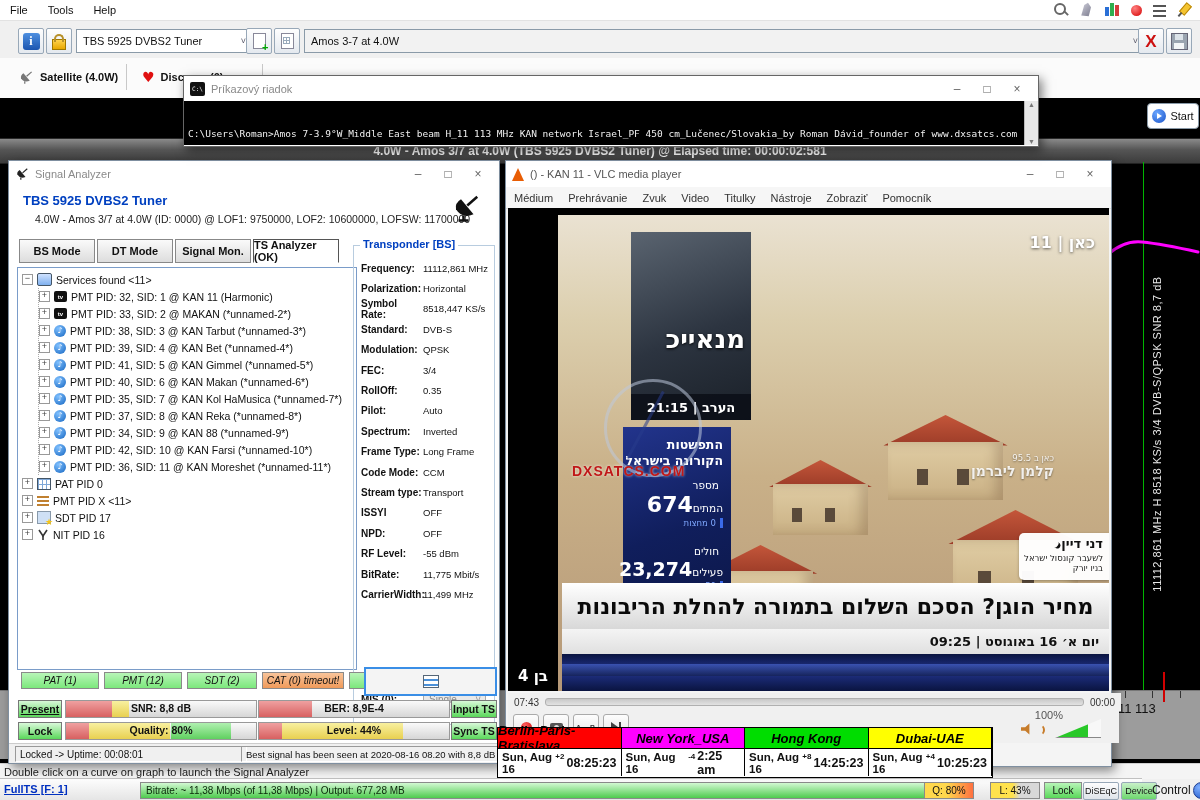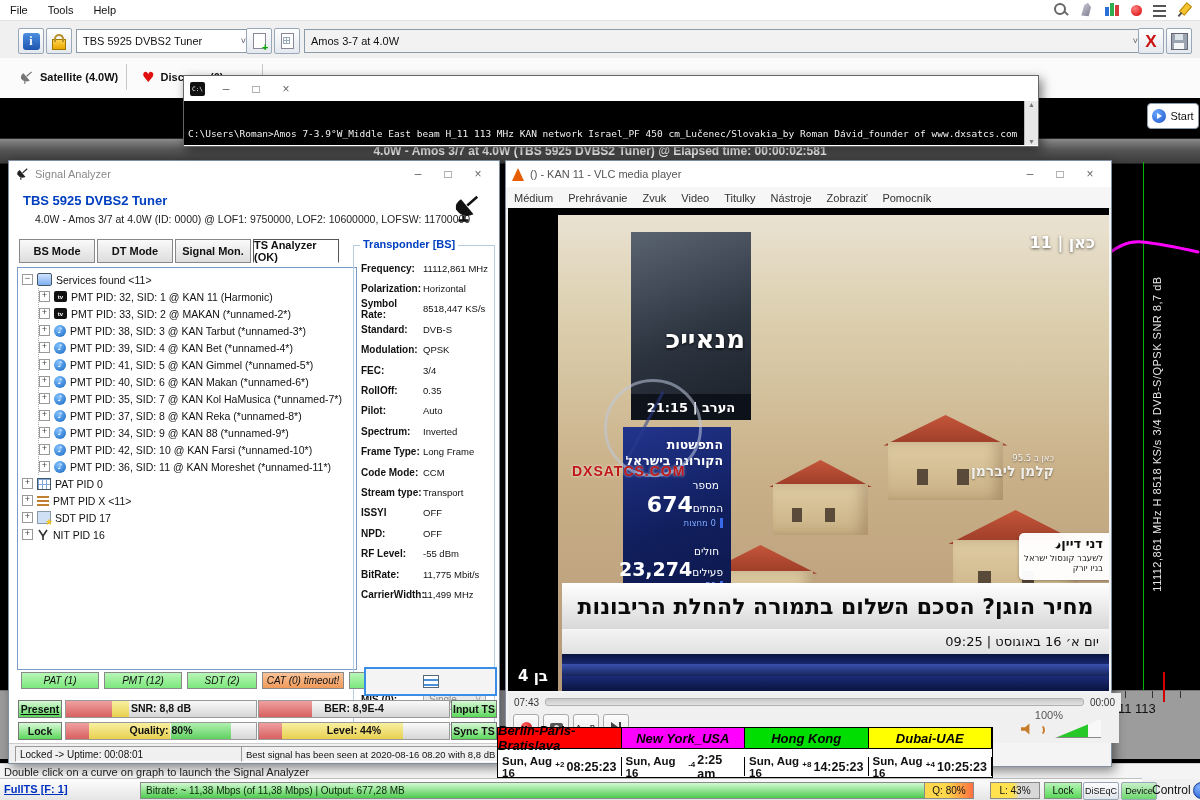--- a/index.html
+++ b/index.html
@@ -167,21 +167,21 @@
   #radio-ov .r1{font-size:8.5px;}
   #radio-ov .r2{font-size:14px;font-weight:bold;}
   #speaker{position:absolute;right:0;top:318px;width:80px;height:44px;background:rgba(255,255,255,.97);border-radius:5px 0 0 5px;
      padding:3px 6px 0 4px;text-align:right;box-shadow:0 1px 3px rgba(0,0,0,.3);}
   #speaker .sname{font-weight:bold;font-size:13px;color:#111;}
   #speaker .sdesc{font-size:8.5px;color:#222;margin-top:2px;}
   .phone-ico{display:inline-block;width:7px;height:7px;border-right:3px solid #111;border-radius:50%;transform:rotate(35deg);margin-left:3px;}
   #headline{position:absolute;left:4px;right:0;top:368px;height:46px;background:linear-gradient(#ffffff,#d8d8d8);
      display:flex;align-items:center;justify-content:center;color:#0a0a0a;font-weight:bold;font-size:22px;}
   #subbar{position:absolute;left:4px;right:0;top:414px;height:25px;background:linear-gradient(#f4f4f4,#e0e0e0);
-     display:flex;align-items:center;justify-content:flex-end;padding-right:10px;font-weight:normal;font-size:13px;color:#111;}
+     display:flex;align-items:center;justify-content:flex-end;padding-right:10px;font-weight:bold;font-size:13px;color:#111;}
   #ticker{position:absolute;left:4px;right:0;top:439px;bottom:0;background:linear-gradient(#0a1440,#22348c 45%,#0a1440);}
   #ticker i{position:absolute;left:0;right:0;top:10px;height:12px;background:linear-gradient(#3a52b0,#16245c);}
   #corner-txt{position:absolute;left:10px;bottom:6px;color:#fff;font-size:15px;font-weight:bold;}
   #watermark{position:absolute;left:28px;top:160px;width:120px;height:120px;pointer-events:none;}
   #watermark .ring{position:absolute;left:18px;top:4px;width:92px;height:92px;border:3px solid rgba(190,200,220,.55);border-radius:50%;}
   #watermark .needle{position:absolute;left:58px;top:12px;width:3px;height:76px;background:rgba(40,60,140,.55);transform:rotate(28deg);}
   #watermark .wm-text{position:absolute;left:-14px;top:88px;color:#c01818;font-weight:bold;font-size:14px;
       text-shadow:0 0 3px rgba(255,255,255,.8);letter-spacing:1px;}
   #seek{position:absolute;left:2px;top:532px;width:601px;height:18px;background:#f0f0f0;display:flex;align-items:center;gap:6px;padding:0 6px;}
   #seek .track{flex:1;height:6px;background:linear-gradient(#c8c8c8,#e2e2e2);border-radius:3px;border:1px solid #b0b0b0;}
@@ -206,21 +206,21 @@
 
   
   #clocks{left:497px;top:727px;width:494px;height:49px;z-index:30;display:grid;grid-template-columns:repeat(4,1fr);
      grid-template-rows:21px 27px;border:1px solid #000;background:#fff;}
   .chead{border-right:1px solid #000;border-bottom:1px solid #000;display:flex;align-items:center;justify-content:center;
      font-weight:bold;font-style:italic;font-size:13px;color:#000;}
   .chead.c0{background:#ff0000;}
   .chead.c1{background:#ff00ff;}
   .chead.c2{background:#00dd00;}
   .chead.c3{background:#ffff00;}
-  .cbody{border-right:1px solid #000;background:#fff;display:flex;align-items:center;padding:0 4px;gap:2px;font-weight:bold;margin-top:8px;}
+  .cbody{border-right:1px solid #000;background:#fff;display:flex;align-items:center;padding:0 4px;gap:2px;font-weight:bold;}
   .cbody .d{font-size:11.5px;}
   .cbody .o{font-size:8px;align-self:flex-start;margin-top:3px;}
   .cbody .t{font-size:12.5px;margin-left:auto;}
 
   
   #statusbar{left:0;top:763px;width:1200px;height:15px;background:#f4f4f4;border-top:1px solid #d0d0d0;z-index:4;
      display:flex;align-items:center;padding-left:4px;font-size:11px;color:#222;}
   #bottombar{left:0;top:778px;width:1142px;height:22px;background:linear-gradient(#fdfdfd,#e4e4e4);border-top:1px solid #c0c0c0;z-index:4;}
   #fullts{position:absolute;left:4px;top:4px;color:#0030c0;font-weight:bold;text-decoration:underline;font-size:11px;}
   #bitrate-bar{position:absolute;left:140px;top:3px;width:780px;height:15px;border:1px solid #8a8a8a;
@@ -328,20 +328,21 @@
   <div id="marker-red" class="abs"></div>
   <div id="start-btn" class="abs">
     <span class="play-circle"></span>
     <span>Start</span>
   </div>
 </div>
 
 <div id="cmd" class="abs">
   <div id="cmd-titlebar">
     <span class="cmd-ico">C:\</span>
+    <span id="cmd-title">Príkazový riadok</span>
     <span class="winctl">
       <span>–</span>
       <span>□</span>
       <span>×</span>
     </span>
   </div>
   <div id="cmd-body">
     <span id="cmd-line">C:\Users\Roman&gt;Amos 7-3.9°W_Middle East beam H_11 113 MHz KAN network Israel_PF 450 cm_Lučenec/Slovakia_by Roman Dávid_founder of www.dxsatcs.com</span>
     <div id="cmd-scroll">
           <span>▲</span>

